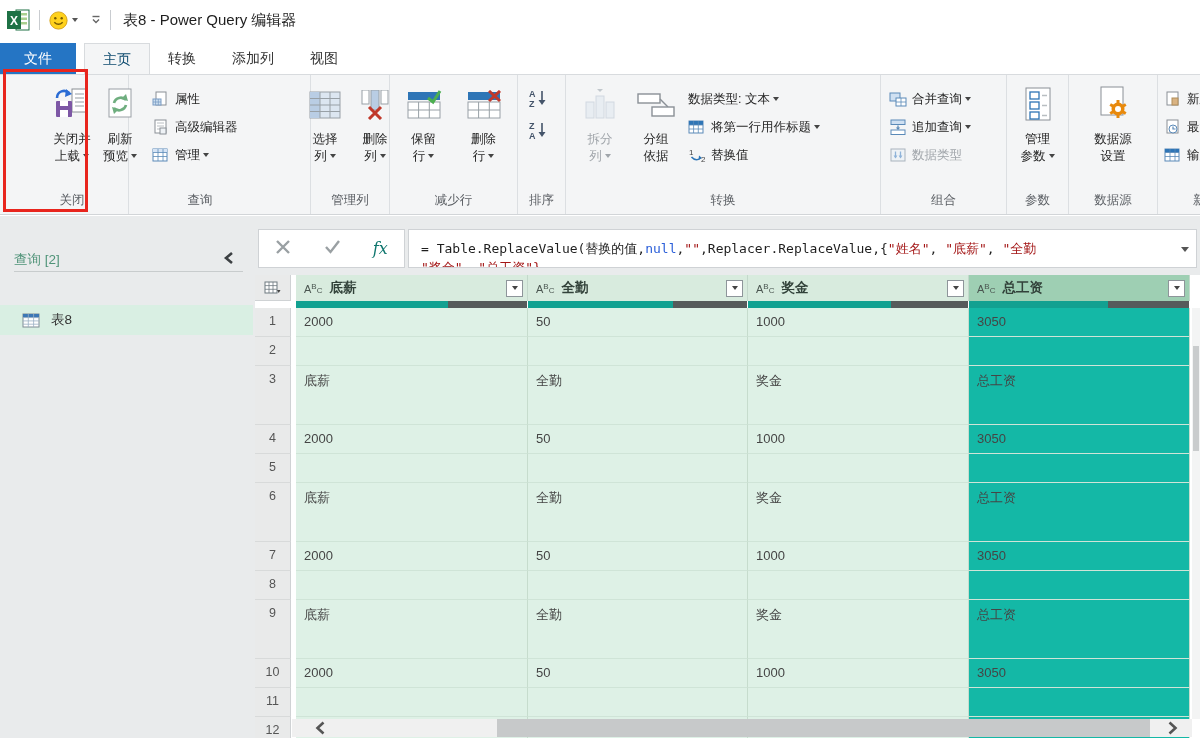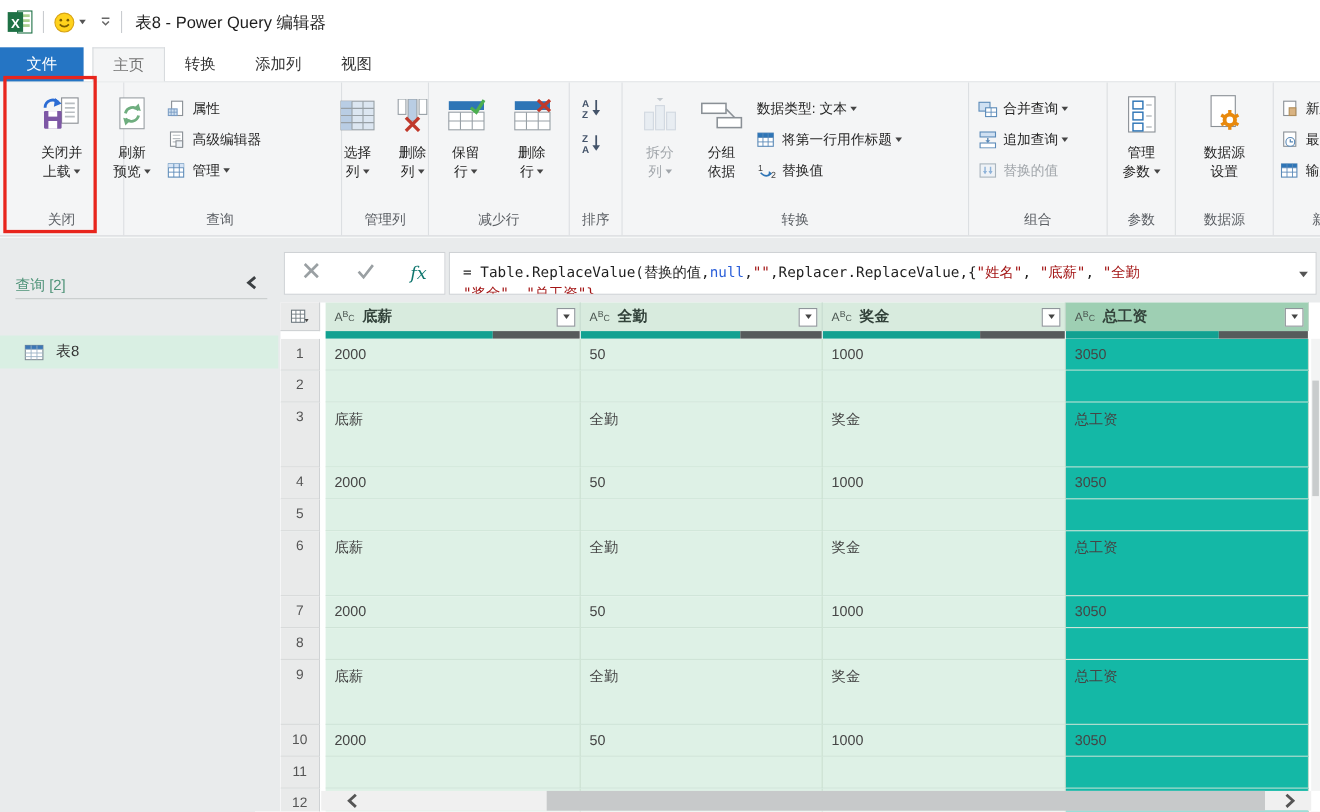--- a/index.html
+++ b/index.html
@@ -9,21 +9,21 @@
   
   .title-bar { position:absolute; left:0; top:0; width:1200px; height:40px; background:#fff; display:flex; align-items:center; padding-left:6px; }
   .vsep { width:1px; height:20px; background:#c9ccd0; margin:0 8px; }
   .qat-caret { width:0; height:0; border-left:3.5px solid transparent; border-right:3.5px solid transparent; border-top:4px solid #555; display:inline-block; margin-left:3px; }
   .title-text { font-size:15px; color:#1e1e1e; margin-left:4px; }
 
   
   .tab-row { position:absolute; left:0; top:40px; width:1200px; height:35px; background:#fff; display:flex; align-items:flex-end; border-bottom:1px solid #d8dbde; }
   .tab { height:31px; padding:7px 18px 0; font-size:14px; color:#333; cursor:default; }
   .tab.file { background:#2575c4; color:#fff; padding:7px 24px 0; margin-right:8px; }
-  .tab.active { background:#f4f5f6; border:1px solid #d8dbde; border-bottom:none; color:#737373; }
+  .tab.active { background:#f4f5f6; border:1px solid #d8dbde; border-bottom:none; color:#0c4a6e; }
 
   
   .ribbon { position:absolute; left:0; top:75px; width:1200px; height:140px; background:#f4f5f6; border-bottom:1px solid #d2d5d8; }
   .rgroup { position:absolute; top:0; height:139px; border-right:1px solid #dcdfe2; }
   .glabel { position:absolute; bottom:5px; left:0; right:0; text-align:center; font-size:12.5px; color:#5a5e63; white-space:nowrap; }
   .bigrow { position:absolute; top:10px; left:0; right:0; display:flex; justify-content:center; gap:12px; }
   .bigbtn { display:flex; flex-direction:column; align-items:center; width:auto; min-width:42px; }
   .bigbtn .bicon { height:40px; display:flex; align-items:center; justify-content:center; margin-bottom:6px; }
   .bigbtn .bl { font-size:12.5px; color:#262626; line-height:17px; white-space:nowrap; text-align:center; }
   .bigbtn.disabled .bl { color:#a0a5aa; }
@@ -125,21 +125,21 @@
   <div class="tab-row">
     <div class="tab file">文件</div>
     <div class="tab active">主页</div>
     <div class="tab">转换</div>
     <div class="tab">添加列</div>
     <div class="tab">视图</div>
   </div>
 
   <div class="ribbon">
 
-    <div class="rgroup" style="left:0;width:113px;">
+    <div class="rgroup" style="left:16px;width:113px;">
       <div class="bigrow">
         <div class="bigbtn">
           <div class="bicon">
             <svg width="38" height="38" viewBox="0 0 38 38">
               <rect x="19" y="3" width="15" height="23" fill="#fff" stroke="#8a8f94"></rect>
               <path d="M22 8h9M22 12h9M22 16h9M22 20h9" stroke="#b9bec2" stroke-width="1.5"></path>
               <path d="M4 12 C4 5 12 3 16 7" fill="none" stroke="#2b6cd4" stroke-width="2.6"></path>
               <path d="M13 3 L19 8 L12 11 Z" fill="#2b6cd4"></path>
               <rect x="3" y="15" width="16" height="16" rx="1" fill="#7d57a5"></rect>
               <rect x="7" y="15" width="8" height="5" fill="#fff"></rect>
@@ -358,21 +358,21 @@
         <span class="caret"></span>
       </div>
       <div class="smallitem disabled" style="left:8px;top:69px;">
         <span class="sicon">
           <svg width="18" height="16" viewBox="0 0 18 16">
             <rect x="2" y="2" width="14" height="12" fill="#eef2f6" stroke="#a9b4bd"></rect>
             <path d="M6.5 4.5v6M11.5 4.5v6" stroke="#8fb3d9" stroke-width="1.3"></path>
             <path d="M4.6 8.5 L6.5 11.5 L8.4 8.5 Z M9.6 8.5 L11.5 11.5 L13.4 8.5 Z" fill="#8fb3d9"></path>
           </svg>
         </span>
-        <span>替换的值</span>
+        <span>数据类型</span>
       </div>
       <div class="glabel">组合</div>
     </div>
 
     <div class="rgroup" style="left:1007px;width:62px;">
       <div class="bigrow">
         <div class="bigbtn">
           <div class="bicon">
             <svg width="32" height="36" viewBox="0 0 32 36">
               <rect x="4" y="1" width="24" height="32" fill="#fff" stroke="#8a9096"></rect>

